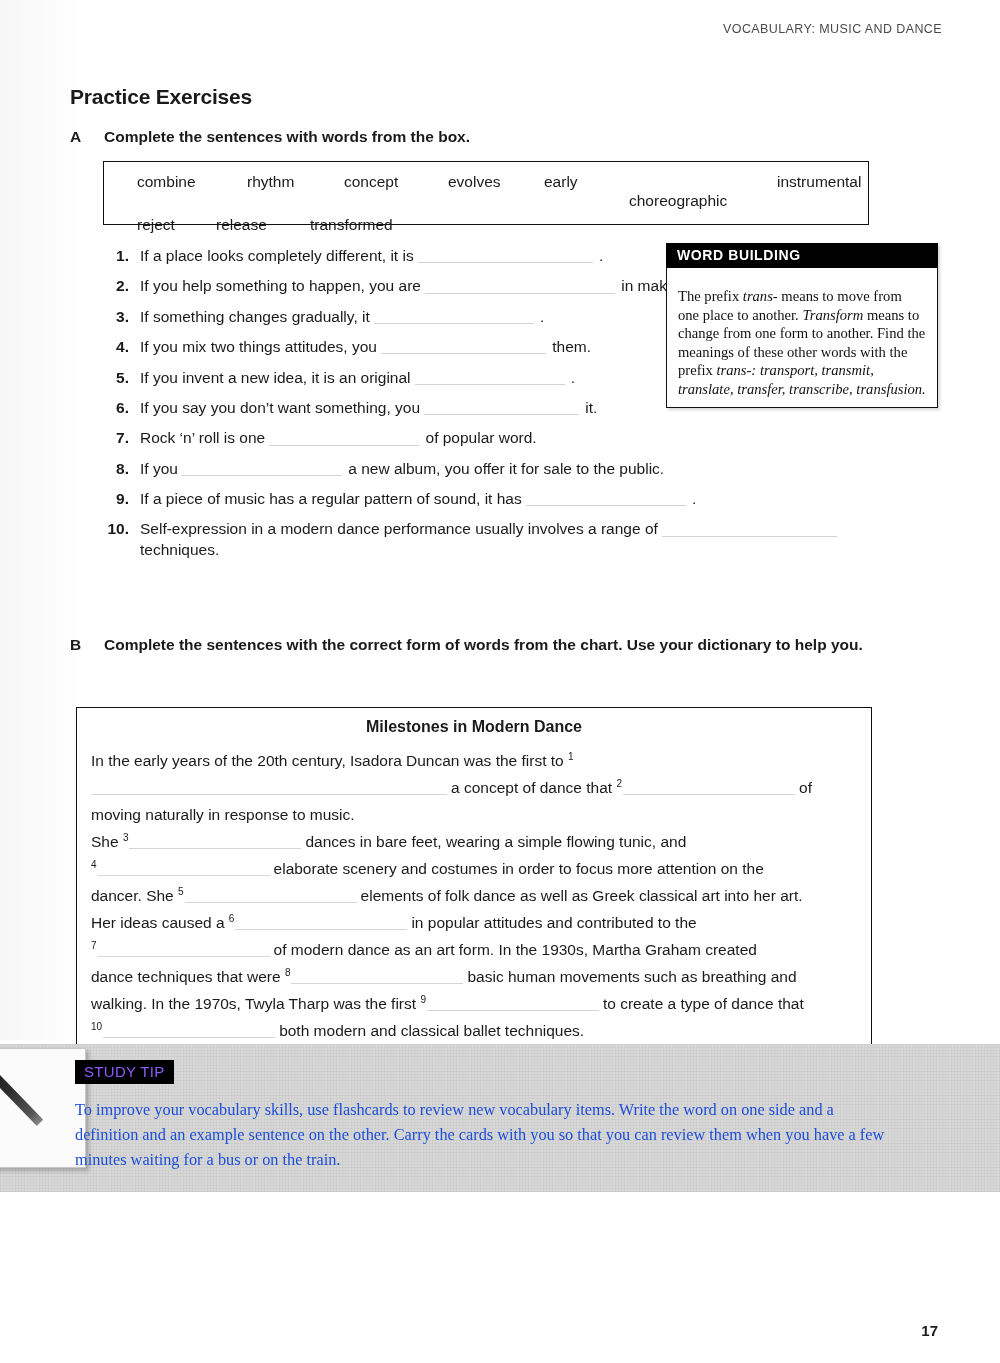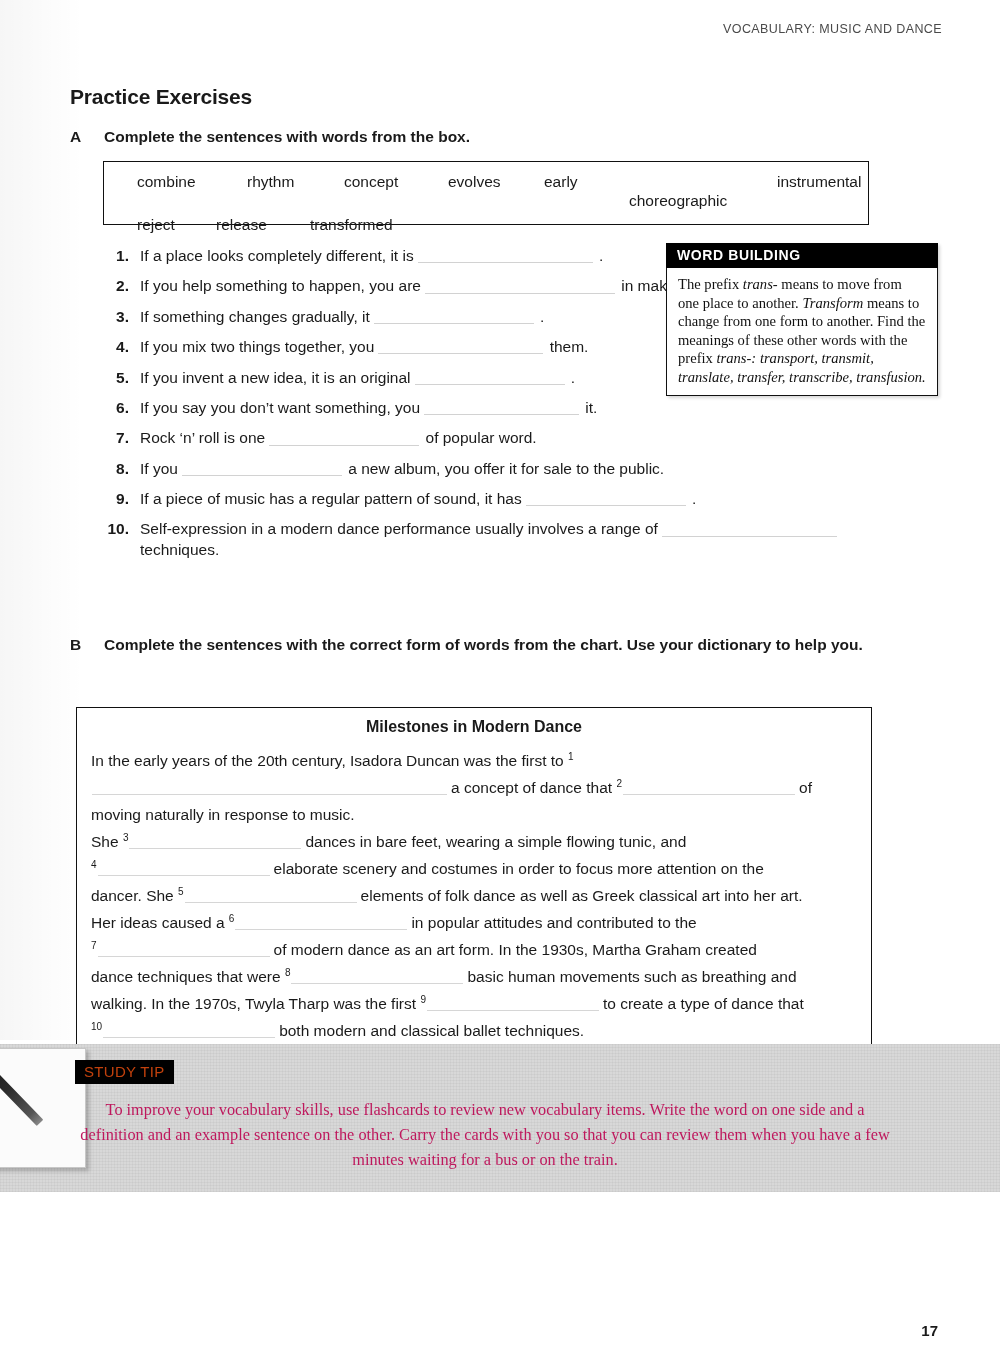--- a/index.html
+++ b/index.html
@@ -137,21 +137,21 @@
     background: #fff;
     box-shadow: 2px 2px 3px rgba(0,0,0,0.16);
   }
   .wb-header {
     background: #000;
     color: #fff;
     font-size: 14px;
     font-weight: bold;
     letter-spacing: 0.6px;
     padding: 4px 0 5px 11px;
-    margin: -1px -1px 0 -1px;
+    margin: -1px -1px 12px -1px;
   }
   .wb-body {
     font-family: "Liberation Serif", serif;
     font-size: 14.6px;
     line-height: 1.27;
     padding: 7px 11px 9px 11px;
     color: #111;
   }
   .wb-body i { font-style: italic; }
 
@@ -229,36 +229,35 @@
     background: linear-gradient(90deg, #111 0%, #2b2b2b 55%, #555 88%, #888 100%);
     transform: rotate(46deg);
     transform-origin: left top;
     border-radius: 2px 1px 1px 2px;
   }
   .study-tip-label {
     position: absolute;
     left: 75px;
     top: 1060px;
     background: #000;
-    color: #c2410c;
+    color: #8b5cf6;
     font-size: 15px;
     font-weight: normal;
     letter-spacing: 0.3px;
     padding: 3px 9px 4px 9px;
   }
   .study-tip-text {
     position: absolute;
     left: 75px;
     top: 1098px;
     width: 820px;
     font-family: "Liberation Serif", serif;
     font-size: 16.3px;
     line-height: 1.52;
-    color: #be185d;
-    text-align: center;
+    color: #1d4ed8;
   }
 
   
   .page-number {
     position: absolute;
     right: 62px;
     bottom: 24px;
     font-size: 15px;
     font-weight: bold;
   }
@@ -318,21 +317,21 @@
     <div class="ex-item">
       <span class="num">2.</span>
       <span class="body"><span>If you help something to happen, you are</span><span class="blank b-190"></span><span> in making it happen.</span></span>
     </div>
     <div class="ex-item">
       <span class="num">3.</span>
       <span class="body"><span>If something changes gradually, it</span><span class="blank b-160"></span><span> .</span></span>
     </div>
     <div class="ex-item">
       <span class="num">4.</span>
-      <span class="body"><span>If you mix two things together, you</span><span class="blank b-165"></span><span> them.</span></span>
+      <span class="body"><span>If you mix two things attitudes, you</span><span class="blank b-165"></span><span> them.</span></span>
     </div>
     <div class="ex-item">
       <span class="num">5.</span>
       <span class="body"><span>If you invent a new idea, it is an original</span><span class="blank b-150"></span><span> .</span></span>
     </div>
     <div class="ex-item">
       <span class="num">6.</span>
       <span class="body"><span>If you say you don’t want something, you</span><span class="blank b-155"></span><span> it.</span></span>
     </div>
     <div class="ex-item">

